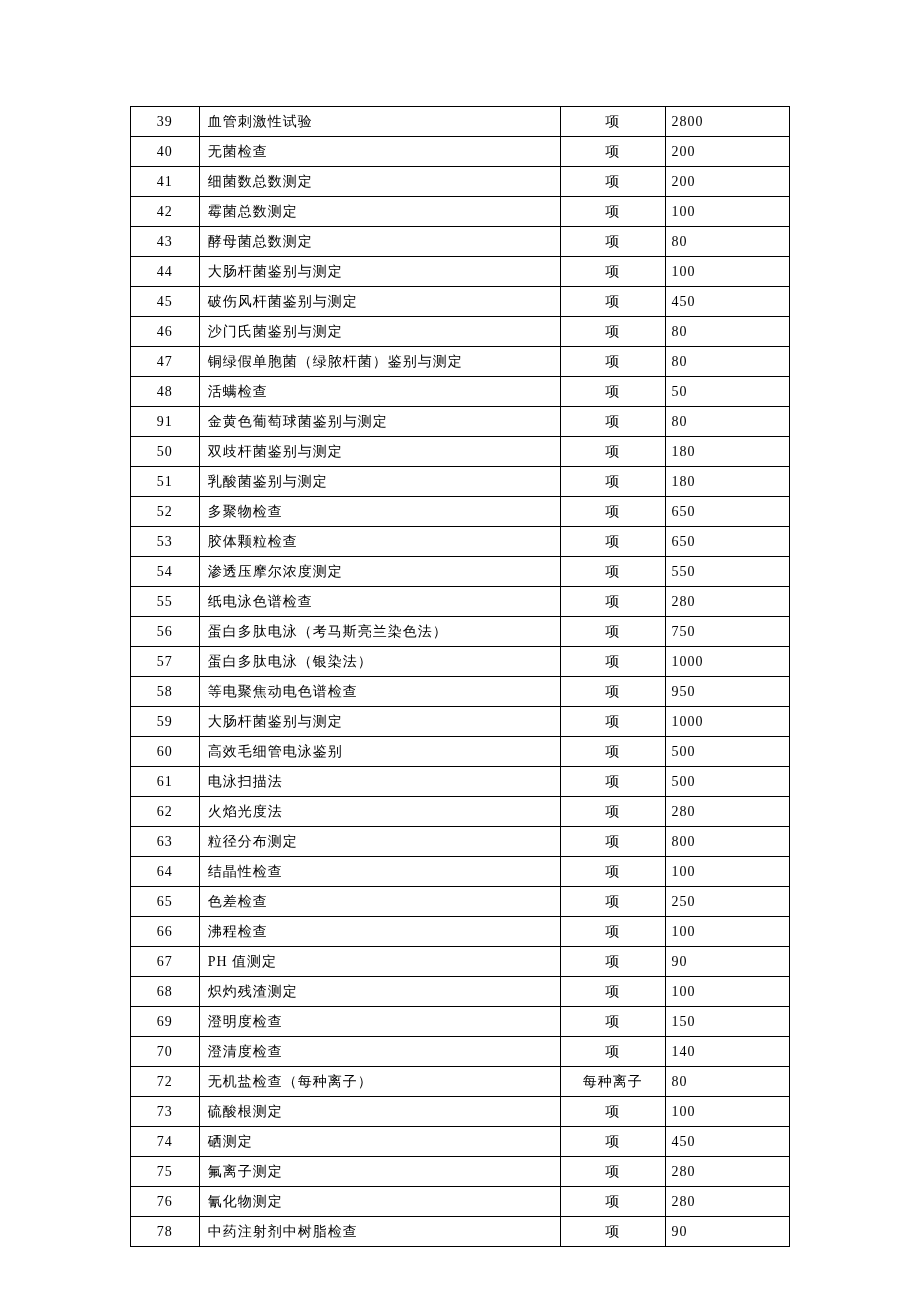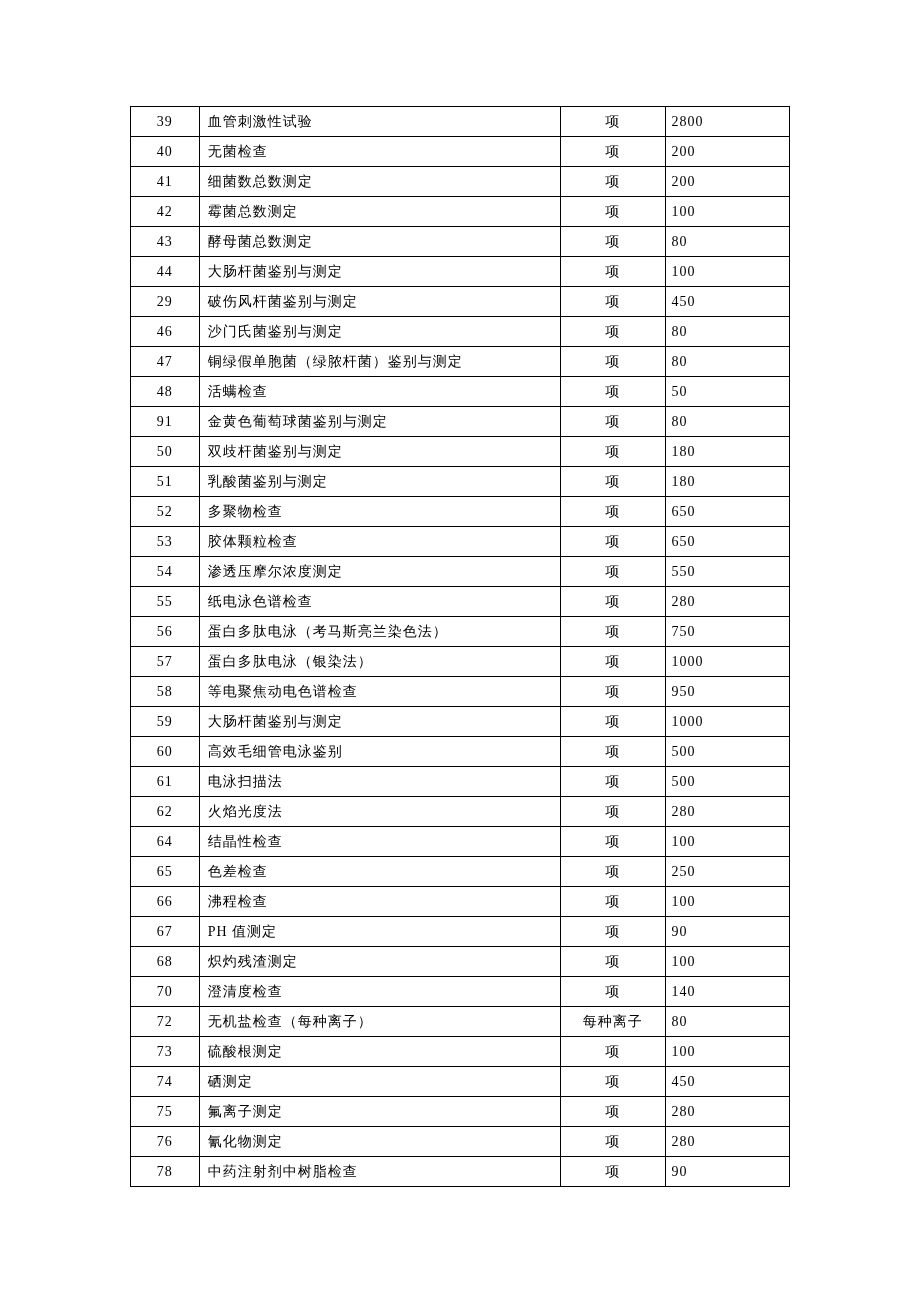--- a/index.html
+++ b/index.html
@@ -81,21 +81,21 @@
           <td class="col-unit">项</td>
           <td class="col-price">80</td>
         </tr>
         <tr>
           <td class="col-num">44</td>
           <td class="col-name">大肠杆菌鉴别与测定</td>
           <td class="col-unit">项</td>
           <td class="col-price">100</td>
         </tr>
         <tr>
-          <td class="col-num">29</td>
+          <td class="col-num">45</td>
           <td class="col-name">破伤风杆菌鉴别与测定</td>
           <td class="col-unit">项</td>
           <td class="col-price">450</td>
         </tr>
         <tr>
           <td class="col-num">46</td>
           <td class="col-name">沙门氏菌鉴别与测定</td>
           <td class="col-unit">项</td>
           <td class="col-price">80</td>
         </tr>
@@ -189,20 +189,26 @@
           <td class="col-unit">项</td>
           <td class="col-price">500</td>
         </tr>
         <tr>
           <td class="col-num">62</td>
           <td class="col-name">火焰光度法</td>
           <td class="col-unit">项</td>
           <td class="col-price">280</td>
         </tr>
         <tr>
+          <td class="col-num">63</td>
+          <td class="col-name">粒径分布测定</td>
+          <td class="col-unit">项</td>
+          <td class="col-price">800</td>
+        </tr>
+        <tr>
           <td class="col-num">64</td>
           <td class="col-name">结晶性检查</td>
           <td class="col-unit">项</td>
           <td class="col-price">100</td>
         </tr>
         <tr>
           <td class="col-num">65</td>
           <td class="col-name">色差检查</td>
           <td class="col-unit">项</td>
           <td class="col-price">250</td>
@@ -217,20 +223,26 @@
           <td class="col-num">67</td>
           <td class="col-name">PH 值测定</td>
           <td class="col-unit">项</td>
           <td class="col-price">90</td>
         </tr>
         <tr>
           <td class="col-num">68</td>
           <td class="col-name">炽灼残渣测定</td>
           <td class="col-unit">项</td>
           <td class="col-price">100</td>
+        </tr>
+        <tr>
+          <td class="col-num">69</td>
+          <td class="col-name">澄明度检查</td>
+          <td class="col-unit">项</td>
+          <td class="col-price">150</td>
         </tr>
         <tr>
           <td class="col-num">70</td>
           <td class="col-name">澄清度检查</td>
           <td class="col-unit">项</td>
           <td class="col-price">140</td>
         </tr>
         <tr>
           <td class="col-num">72</td>
           <td class="col-name">无机盐检查（每种离子）</td>

